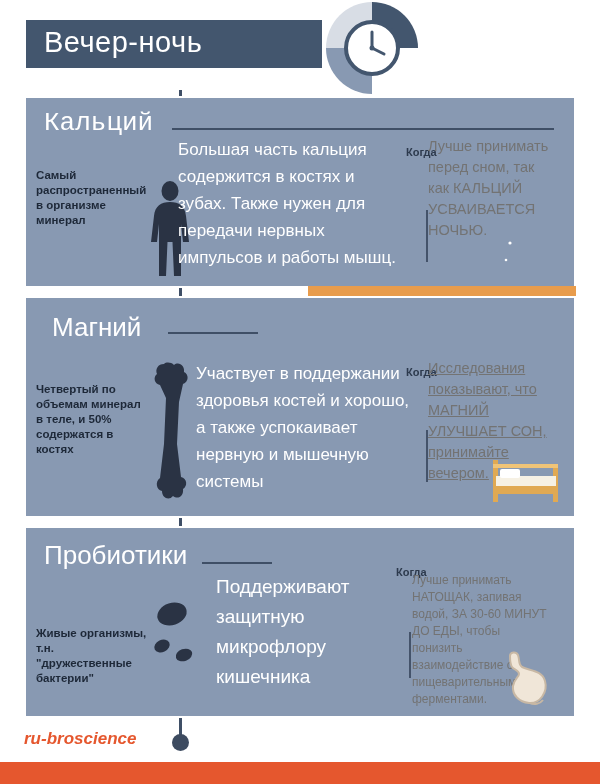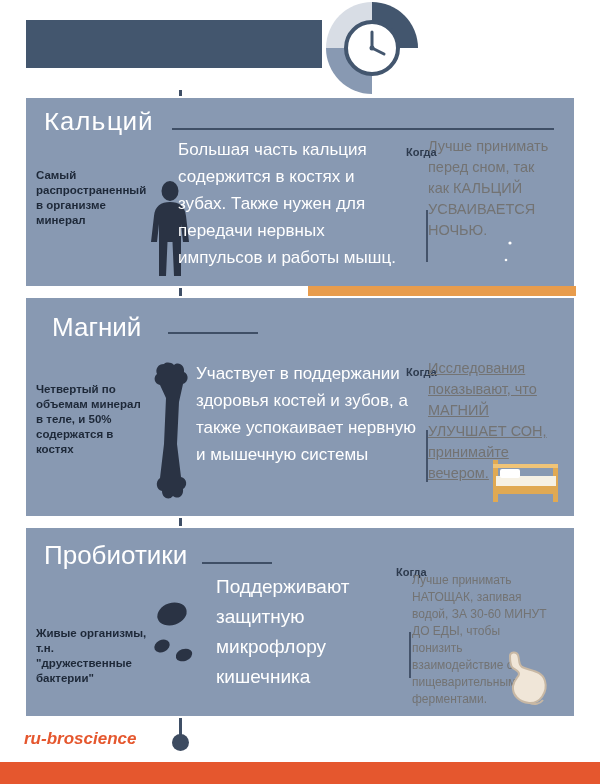--- a/index.html
+++ b/index.html
@@ -176,20 +176,21 @@
   
   .figure {
     position: absolute;
   }
 </style>
 </head>
 <body>
 
 <div class="header">
   <div class="header-band"></div>
+  <div class="header-title">Вечер-ночь</div>
 
   <div class="clock-wrap">
     <svg class="pie" viewBox="0 0 104 96">
       <path d="M52 48 L52 2 A46 46 0 0 1 98 48 Z" fill="#43566e"></path>
       <path d="M52 48 L98 48 A46 46 0 0 1 52 94 Z" fill="#ffffff"></path>
       <path d="M52 48 L52 94 A46 46 0 0 1 6 48 Z" fill="#8899b2"></path>
       <path d="M52 48 L6 48 A46 46 0 0 1 52 2 Z" fill="#d8dde5"></path>
       <circle cx="52" cy="48" r="26" fill="#ffffff" stroke="#43566e" stroke-width="4"></circle>
       <line x1="52" y1="48" x2="52" y2="32" stroke="#43566e" stroke-width="3" stroke-linecap="round"></line>
       <line x1="52" y1="48" x2="64" y2="54" stroke="#43566e" stroke-width="3" stroke-linecap="round"></line>
@@ -246,21 +247,21 @@
 <div class="title-rule" style="left:168px; top:332px; width:90px;"></div>
 
 <div class="desc-left" style="left:36px; top:382px; width:110px;">Четвертый по объемам минерал в теле, и 50% содержатся в костях</div>
 
 <div class="figure" style="left:150px; top:358px; width:44px; height:148px;">
   <svg width="44" height="148" viewBox="0 0 44 148">
     <path d="M14 6 C8 6 5 11 7 16 C3 19 4 26 10 27 L16 40 L14 86 L10 120 C5 123 6 132 12 133 C12 140 19 143 23 138 C28 142 34 138 33 131 C38 128 37 120 31 119 L27 86 L29 44 L33 26 C39 24 39 16 34 14 C35 8 29 3 24 7 C21 4 16 4 14 6 Z" fill="#2a3344"></path>
   </svg>
 </div>
 
-<div class="body-center" style="left:196px; top:360px; width:226px;">Участвует в поддержании здоровья костей и зубов, а также успокаивает нервную  и мышечную системы</div>
+<div class="body-center" style="left:196px; top:360px; width:226px;">Участвует в поддержании здоровья костей и хорошо, а также успокаивает нервную  и мышечную системы</div>
 
 <div class="kogda-rule" style="left:426px; top:430px; height:52px;"></div>
 <div class="kogda" style="left:406px; top:366px;">Когда</div>
 
 <div class="right-text" style="left:428px; top:358px; width:130px;text-decoration:underline;">Исследования показывают, что МАГНИЙ УЛУЧШАЕТ СОН, принимайте вечером.</div>
 
 <div class="figure" style="left:490px; top:450px; width:72px; height:54px;">
   <svg width="72" height="54" viewBox="0 0 72 54">
     <rect x="3" y="10" width="5" height="42" fill="#e0a953"></rect>
     <rect x="63" y="16" width="5" height="36" fill="#e0a953"></rect>

